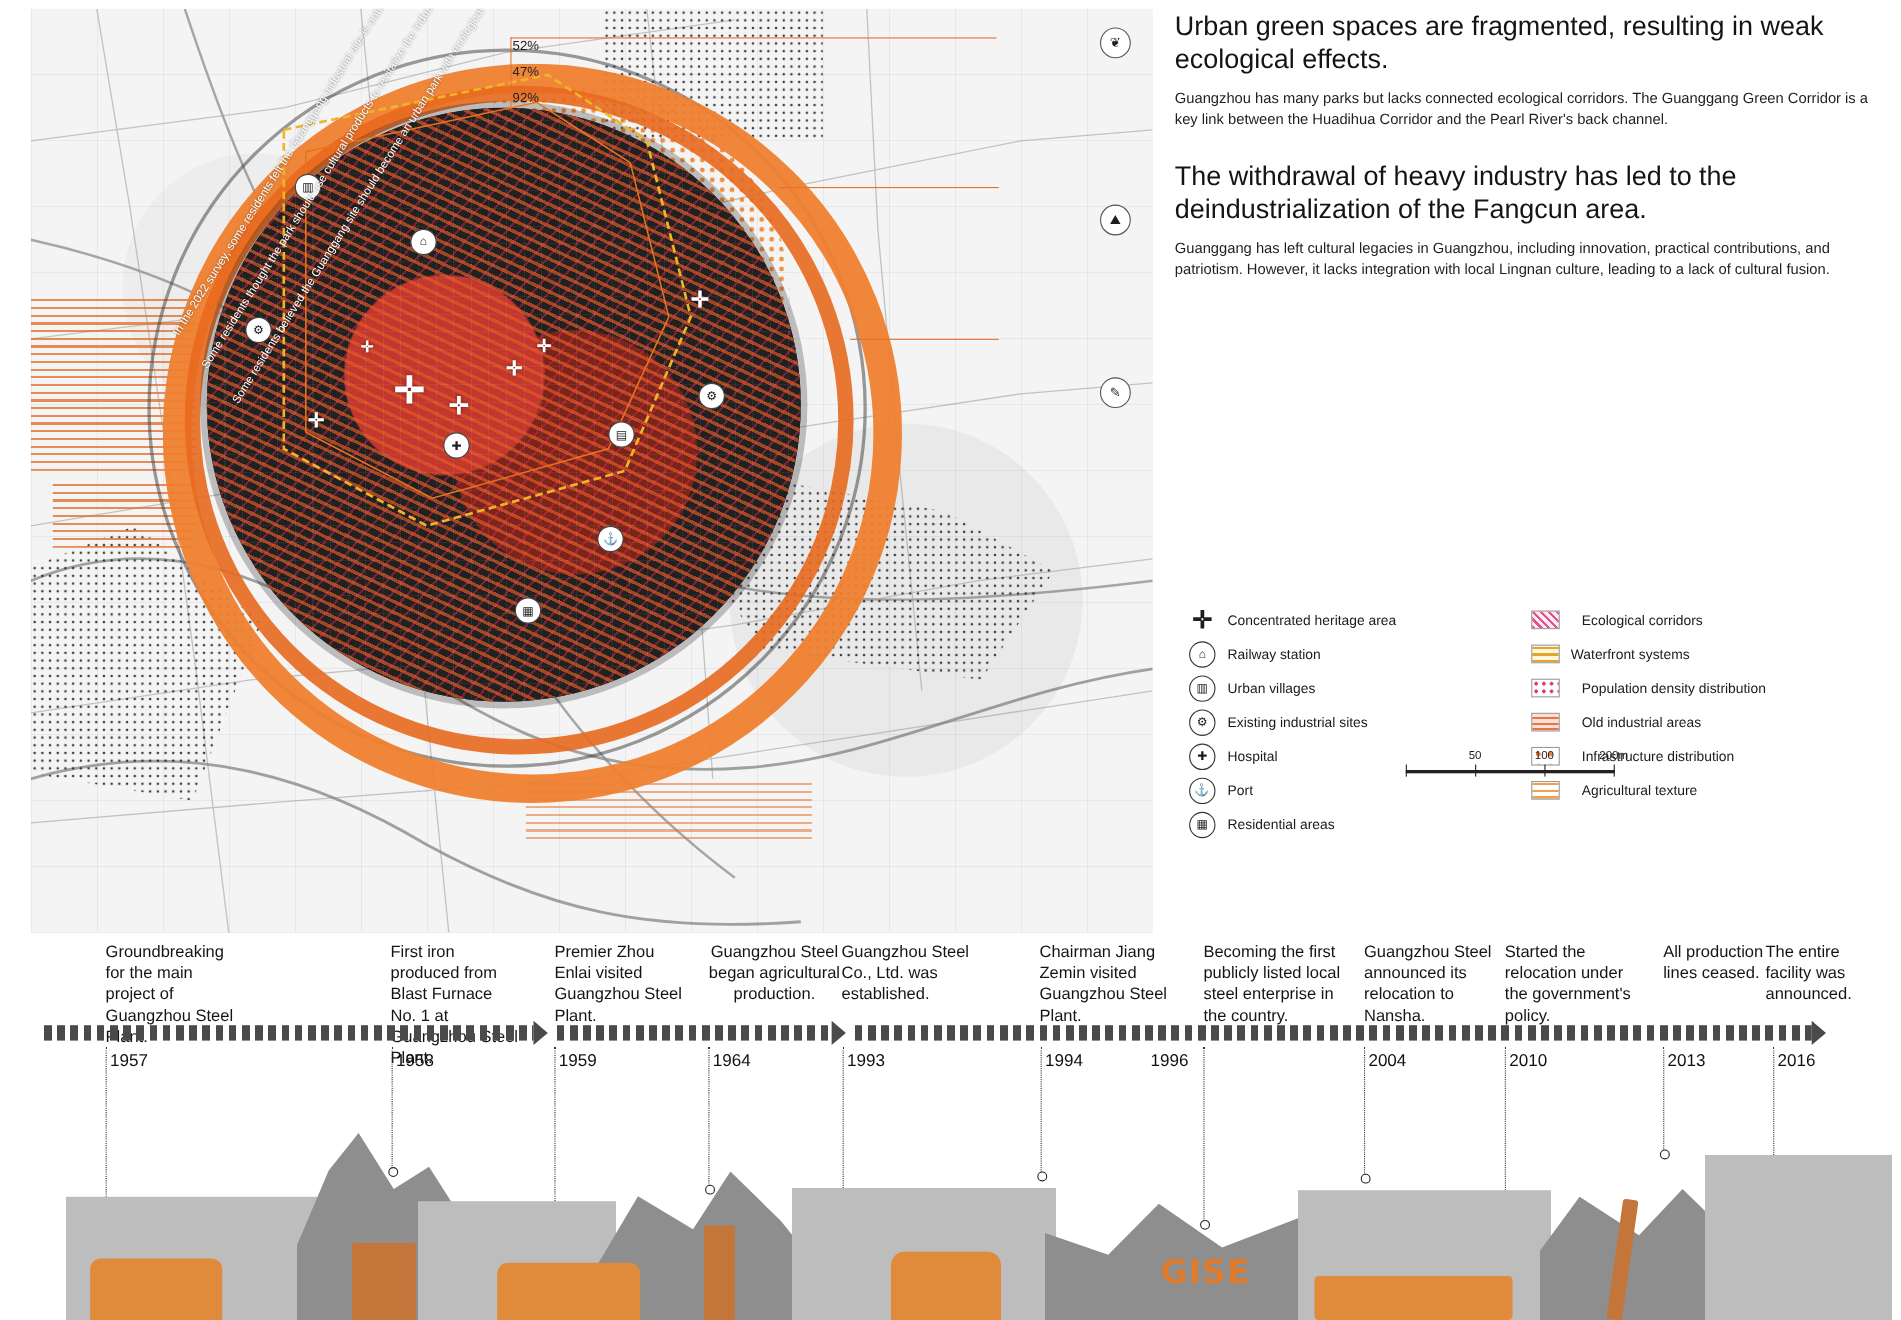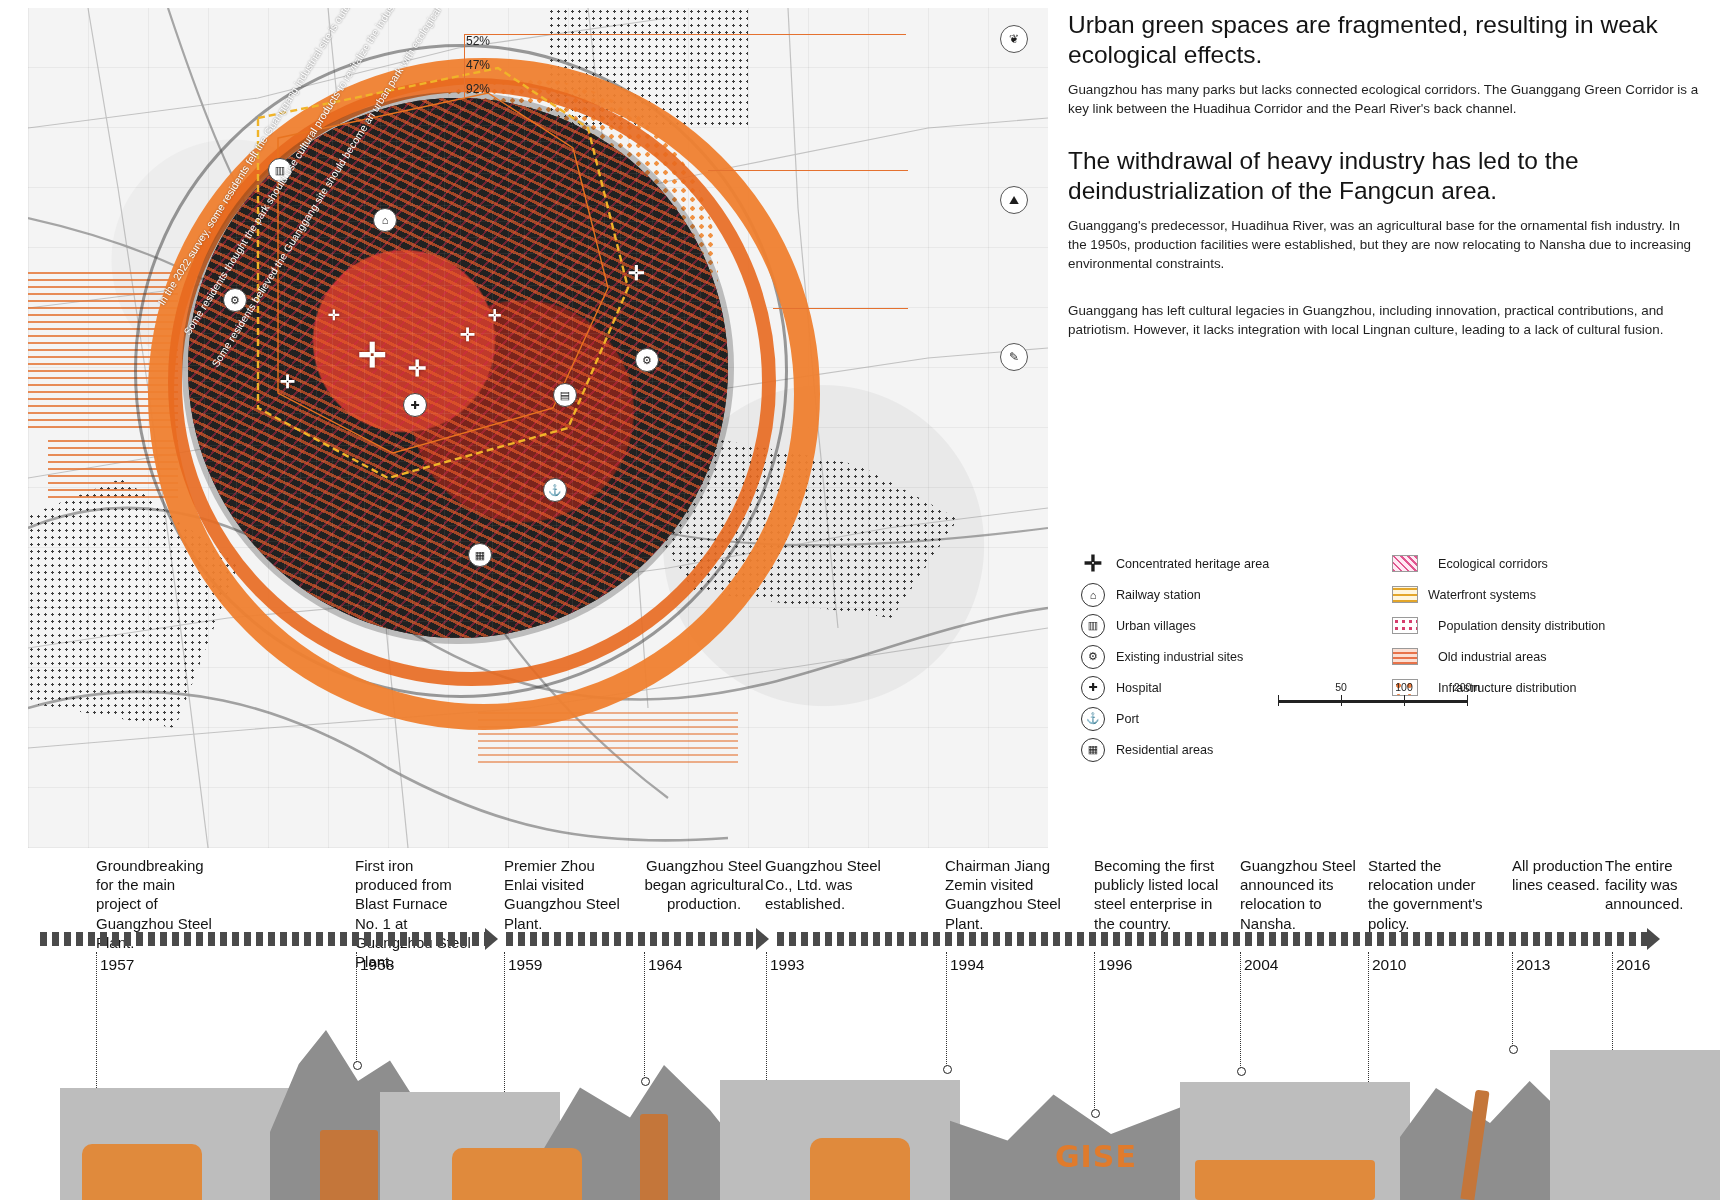--- a/index.html
+++ b/index.html
@@ -181,21 +181,20 @@
 
 <div class="callout-ico" style="left:1000px;top:25px;">❦</div>
 <div class="callout-ico" style="left:1000px;top:186px;">⛰</div>
 <div class="callout-ico" style="left:1000px;top:343px;">✎</div>
 
 <div id="text-col">
   <h2 class="headline">Urban green spaces are fragmented, resulting in weak ecological effects.</h2>
   <p class="body">Guangzhou has many parks but lacks connected ecological corridors. The Guanggang Green Corridor is a key link between the Huadihua Corridor and the Pearl River's back channel.</p>
 
   <h2 class="headline blk2">The withdrawal of heavy industry has led to the deindustrialization of the Fangcun area.</h2>
-  <p class="body">Guanggang's predecessor, Huadihua River, was an agricultural base for the ornamental fish industry. In the 1950s, production facilities were established, but they are now relocating to Nansha due to increasing environmental constraints.</p>
 
   <p class="body">Guanggang has left cultural legacies in Guangzhou, including innovation, practical contributions, and patriotism. However, it lacks integration with local Lingnan culture, leading to a lack of cultural fusion.</p>
 </div>
 
 <div id="legend">
   <div class="lg-col" style="left:0;width:290px;">
     <div class="lg-row">
       <span class="lg-ico" style="font-size:22px;font-weight:bold;">✛</span>
       <span class="lg-lbl">Concentrated heritage area</span>
     </div>
@@ -260,20 +259,26 @@
       <span class="lg-ico">
           <span class="sw sw-old"></span>
         </span>
       <span class="lg-lbl" style="margin-left:10px;">Old industrial areas</span>
     </div>
     <div class="lg-row">
       <span class="lg-ico">
           <span class="sw sw-infra"></span>
         </span>
       <span class="lg-lbl" style="margin-left:10px;">Infrastructure distribution</span>
+    </div>
+    <div class="lg-row">
+      <span class="lg-ico">
+          <span class="sw sw-agri"></span>
+        </span>
+      <span class="lg-lbl" style="margin-left:10px;">Agricultural texture</span>
     </div>
   </div>
 </div>
 
 <div id="scalebar">
   <div class="sb-line">
     <div class="sb-tick" style="left:0;"></div>
     <div class="sb-tick" style="left:63px;"></div>
     <div class="sb-tick" style="left:126px;"></div>
     <div class="sb-tick" style="left:189px;"></div>
@@ -305,21 +310,21 @@
     <div class="tl-seg" style="left:737px;width:870px;"></div>
     <div class="tl-tip" style="left:1607px;"></div>
   </div>
 
   <div class="tl-year" style="left:100px;">1957</div>
   <div class="tl-year" style="left:360px;">1958</div>
   <div class="tl-year" style="left:508px;">1959</div>
   <div class="tl-year" style="left:648px;">1964</div>
   <div class="tl-year" style="left:770px;">1993</div>
   <div class="tl-year" style="left:950px;">1994</div>
-  <div class="tl-year" style="left:1098px;text-align:center;">1996</div>
+  <div class="tl-year" style="left:1046px;text-align:center;">1996</div>
   <div class="tl-year" style="left:1244px;">2004</div>
   <div class="tl-year" style="left:1372px;">2010</div>
   <div class="tl-year" style="left:1516px;">2013</div>
   <div class="tl-year" style="left:1616px;">2016</div>
 
   <div class="tl-vline" style="left:96px;top:96px;height:152px;"></div>
   <div class="tl-vline" style="left:356px;top:96px;height:112px;"></div>
   <div class="tl-vline" style="left:504px;top:96px;height:152px;"></div>
   <div class="tl-vline" style="left:644px;top:96px;height:128px;"></div>
   <div class="tl-vline" style="left:766px;top:96px;height:168px;"></div>

